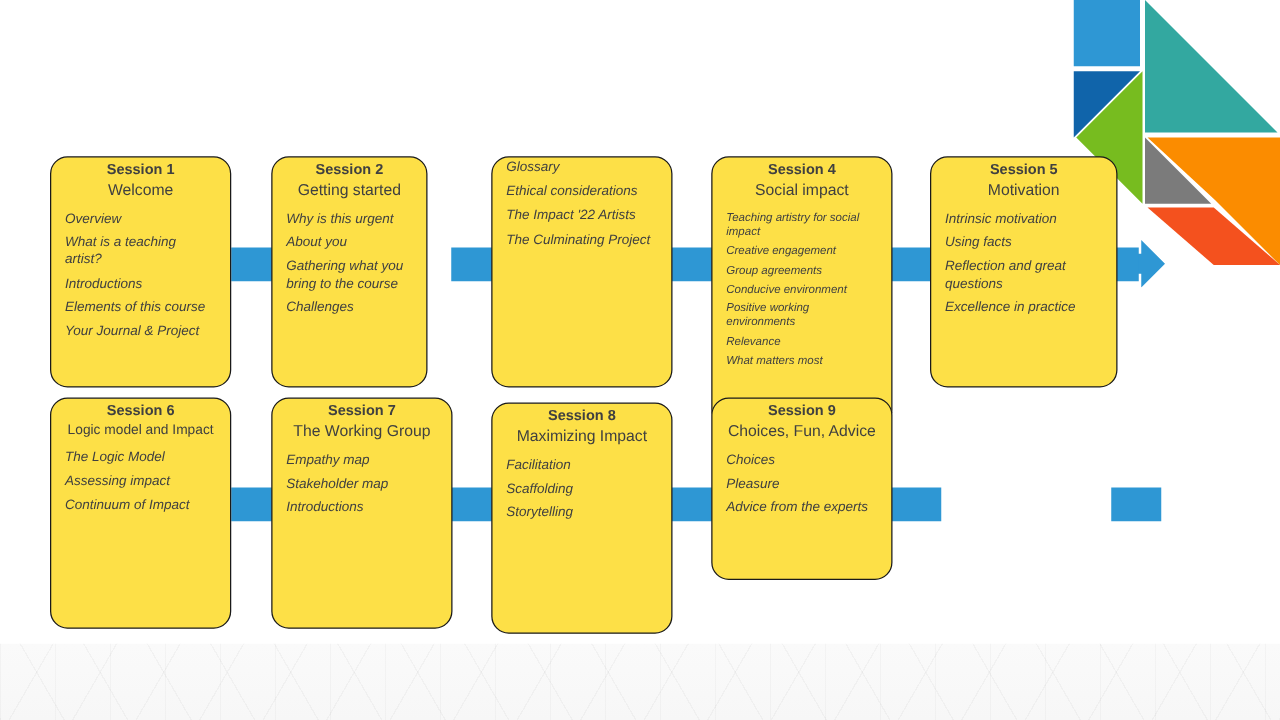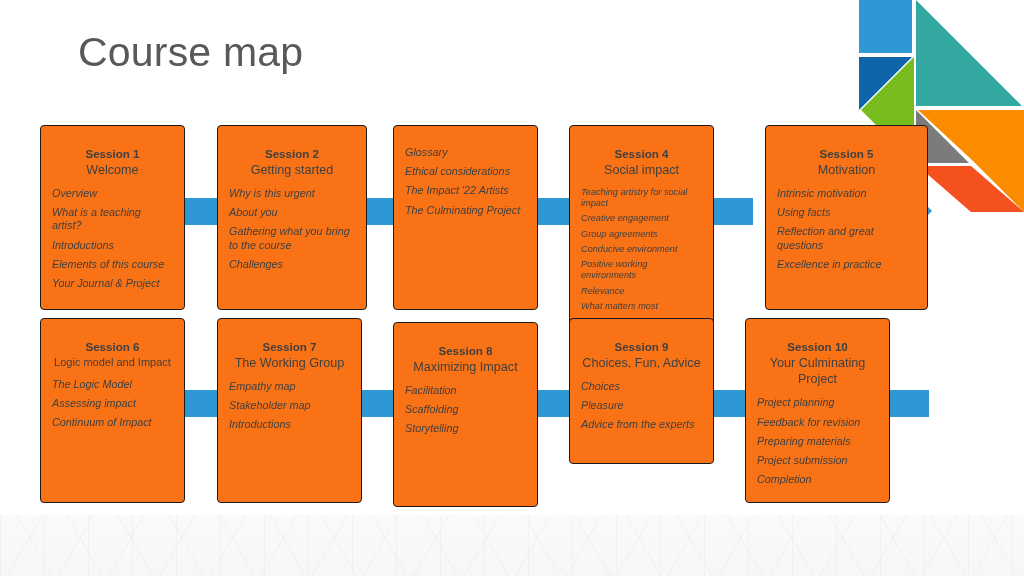--- a/index.html
+++ b/index.html
@@ -58,23 +58,23 @@
     position: absolute;
     background: #2E97D4;
     height: 27px;
     width: 40px;
   }
 
   
   .session-box {
     position: absolute;
     border: 1.6px solid #1a1a1a;
-    border-radius: 4px;
-    background: #f97316;
-    padding: 20px 11px 8px 11px;
+    border-radius: 14px;
+    background: #fde047;
+    padding: 2px 11px 8px 11px;
     z-index: 3;
   }
   .session-head {
     text-align: center;
     color: #404040;
     margin-bottom: 9px;
   }
   .session-num {
     display: block;
     font-weight: bold;
@@ -96,21 +96,20 @@
   }
   
   .d-normal .topics li { font-size: 10.8px; margin-bottom: 6px; }
   .d-tight  .topics li { font-size:  9.2px; margin-bottom: 4px; }
 </style>
 </head>
 <body>
 
 <div id="slide">
 
-  <div id="page-title">Course map</div>
 
   <svg id="tangram" viewBox="0 0 170 212" xmlns="http://www.w3.org/2000/svg">
     <rect x="5" y="0" width="53" height="53" fill="#2E97D4"></rect>
     <polygon points="5,57 58,57 5,110" fill="#1064AA"></polygon>
     <polygon points="60,57 60,163 7,110" fill="#77BC1F"></polygon>
     <polygon points="62,0 168,106 62,106" fill="#33A8A0"></polygon>
     <polygon points="62,110 168,110 115,163" fill="#7B7B7B" opacity="0"></polygon>
     <polygon points="62,110 115,163 62,163" fill="#7B7B7B"></polygon>
     <polygon points="64,110 170,110 170,212 118,160" fill="#FB8C00"></polygon>
     <polygon points="64,166 117,166 170,212 117,212" fill="#F4511E"></polygon>
@@ -145,21 +144,21 @@
     </div>
     <ul class="topics">
       <li>Overview</li>
       <li>What is a teaching artist?</li>
       <li>Introductions</li>
       <li>Elements of this course</li>
       <li>Your Journal &amp;  Project</li>
     </ul>
   </div>
 
-  <div class="session-box d-normal" style="left:217px; top:125px; width:150px; height:185px;">
+  <div class="session-box d-normal" style="left:217px; top:125px; width:125px; height:185px;">
     <div class="session-head">
       <span class="session-num">Session 2</span>
       <span class="session-name">Getting started</span>
     </div>
     <ul class="topics">
       <li>Why is this urgent</li>
       <li>About you</li>
       <li>Gathering what you bring to the course</li>
       <li>Challenges</li>
     </ul>
@@ -183,21 +182,21 @@
       <li>Teaching artistry for social impact</li>
       <li>Creative engagement</li>
       <li>Group agreements</li>
       <li>Conducive environment</li>
       <li>Positive working environments</li>
       <li>Relevance</li>
       <li>What matters most</li>
     </ul>
   </div>
 
-  <div class="session-box d-normal" style="left:765px; top:125px; width:163px; height:185px;">
+  <div class="session-box d-normal" style="left:744px; top:125px; width:150px; height:185px;">
     <div class="session-head">
       <span class="session-num">Session 5</span>
       <span class="session-name">Motivation</span>
     </div>
     <ul class="topics">
       <li>Intrinsic motivation</li>
       <li>Using facts</li>
       <li>Reflection and great questions</li>
       <li>Excellence in practice</li>
     </ul>
@@ -244,29 +243,16 @@
       <span class="session-num">Session 9</span>
       <span class="session-name">Choices, Fun, Advice</span>
     </div>
     <ul class="topics">
       <li>Choices</li>
       <li>Pleasure</li>
       <li>Advice from the experts</li>
     </ul>
   </div>
 
-  <div class="session-box d-normal" style="left:745px; top:318px; width:145px; height:185px;">
-    <div class="session-head">
-      <span class="session-num">Session 10</span>
-      <span class="session-name">Your Culminating Project</span>
-    </div>
-    <ul class="topics">
-      <li>Project planning</li>
-      <li>Feedback for revision</li>
-      <li>Preparing materials</li>
-      <li>Project submission</li>
-      <li>Completion</li>
-    </ul>
-  </div>
 
   <div id="bottom-band"></div>
 
 </div>
 
 </body></html>

